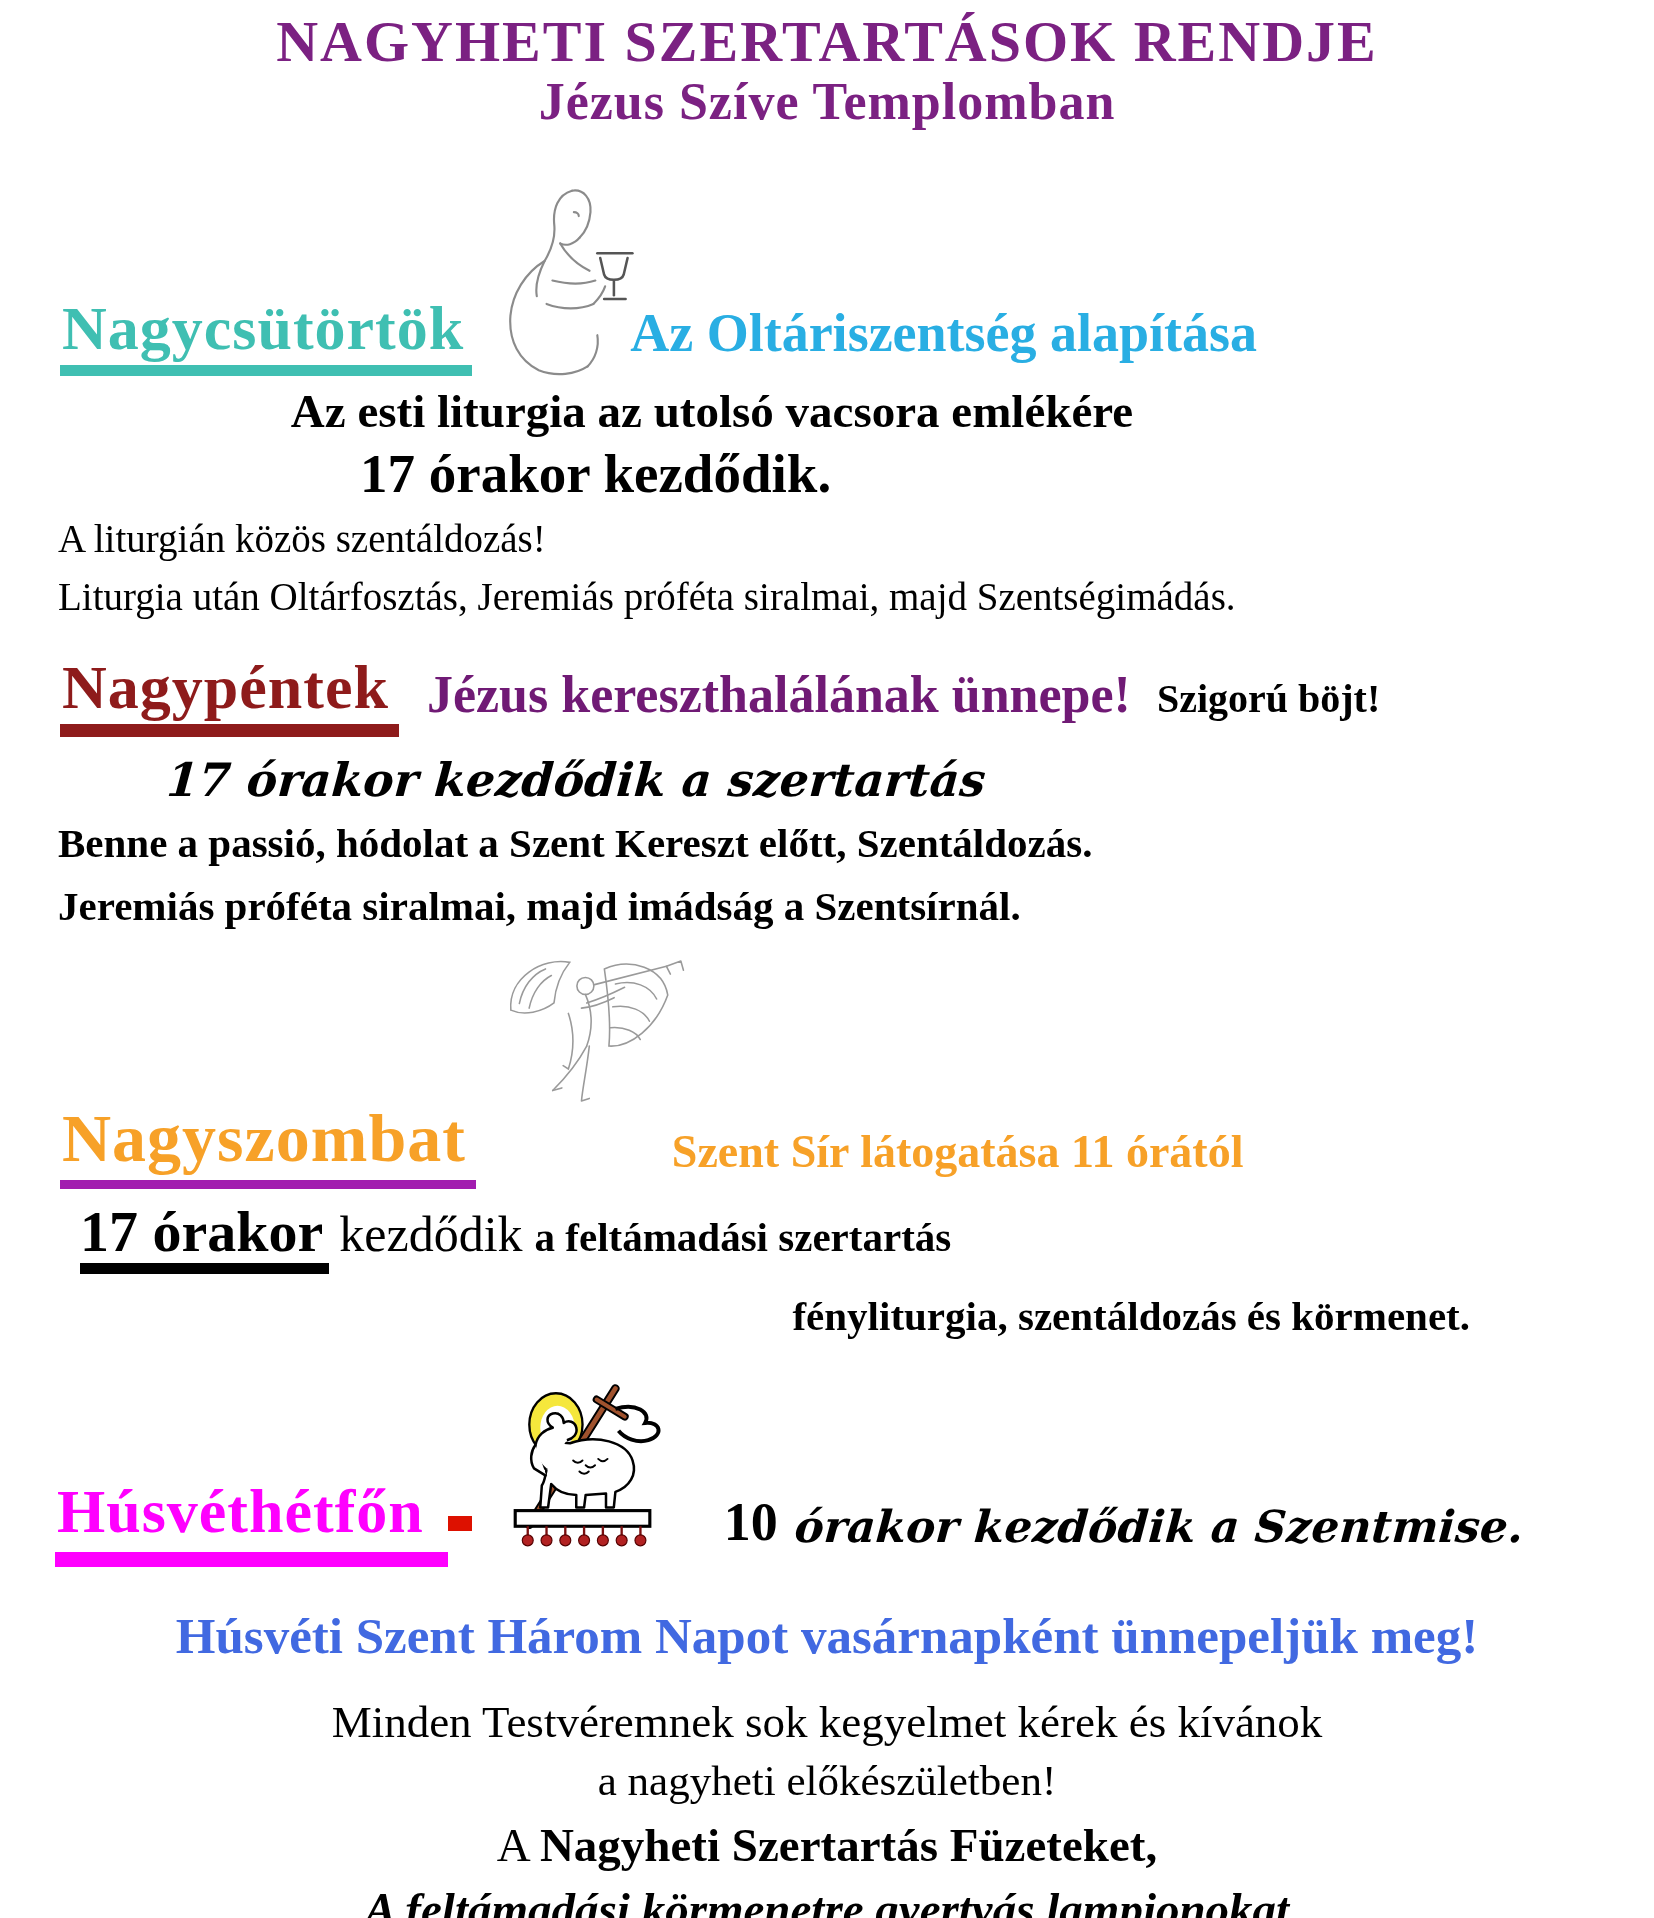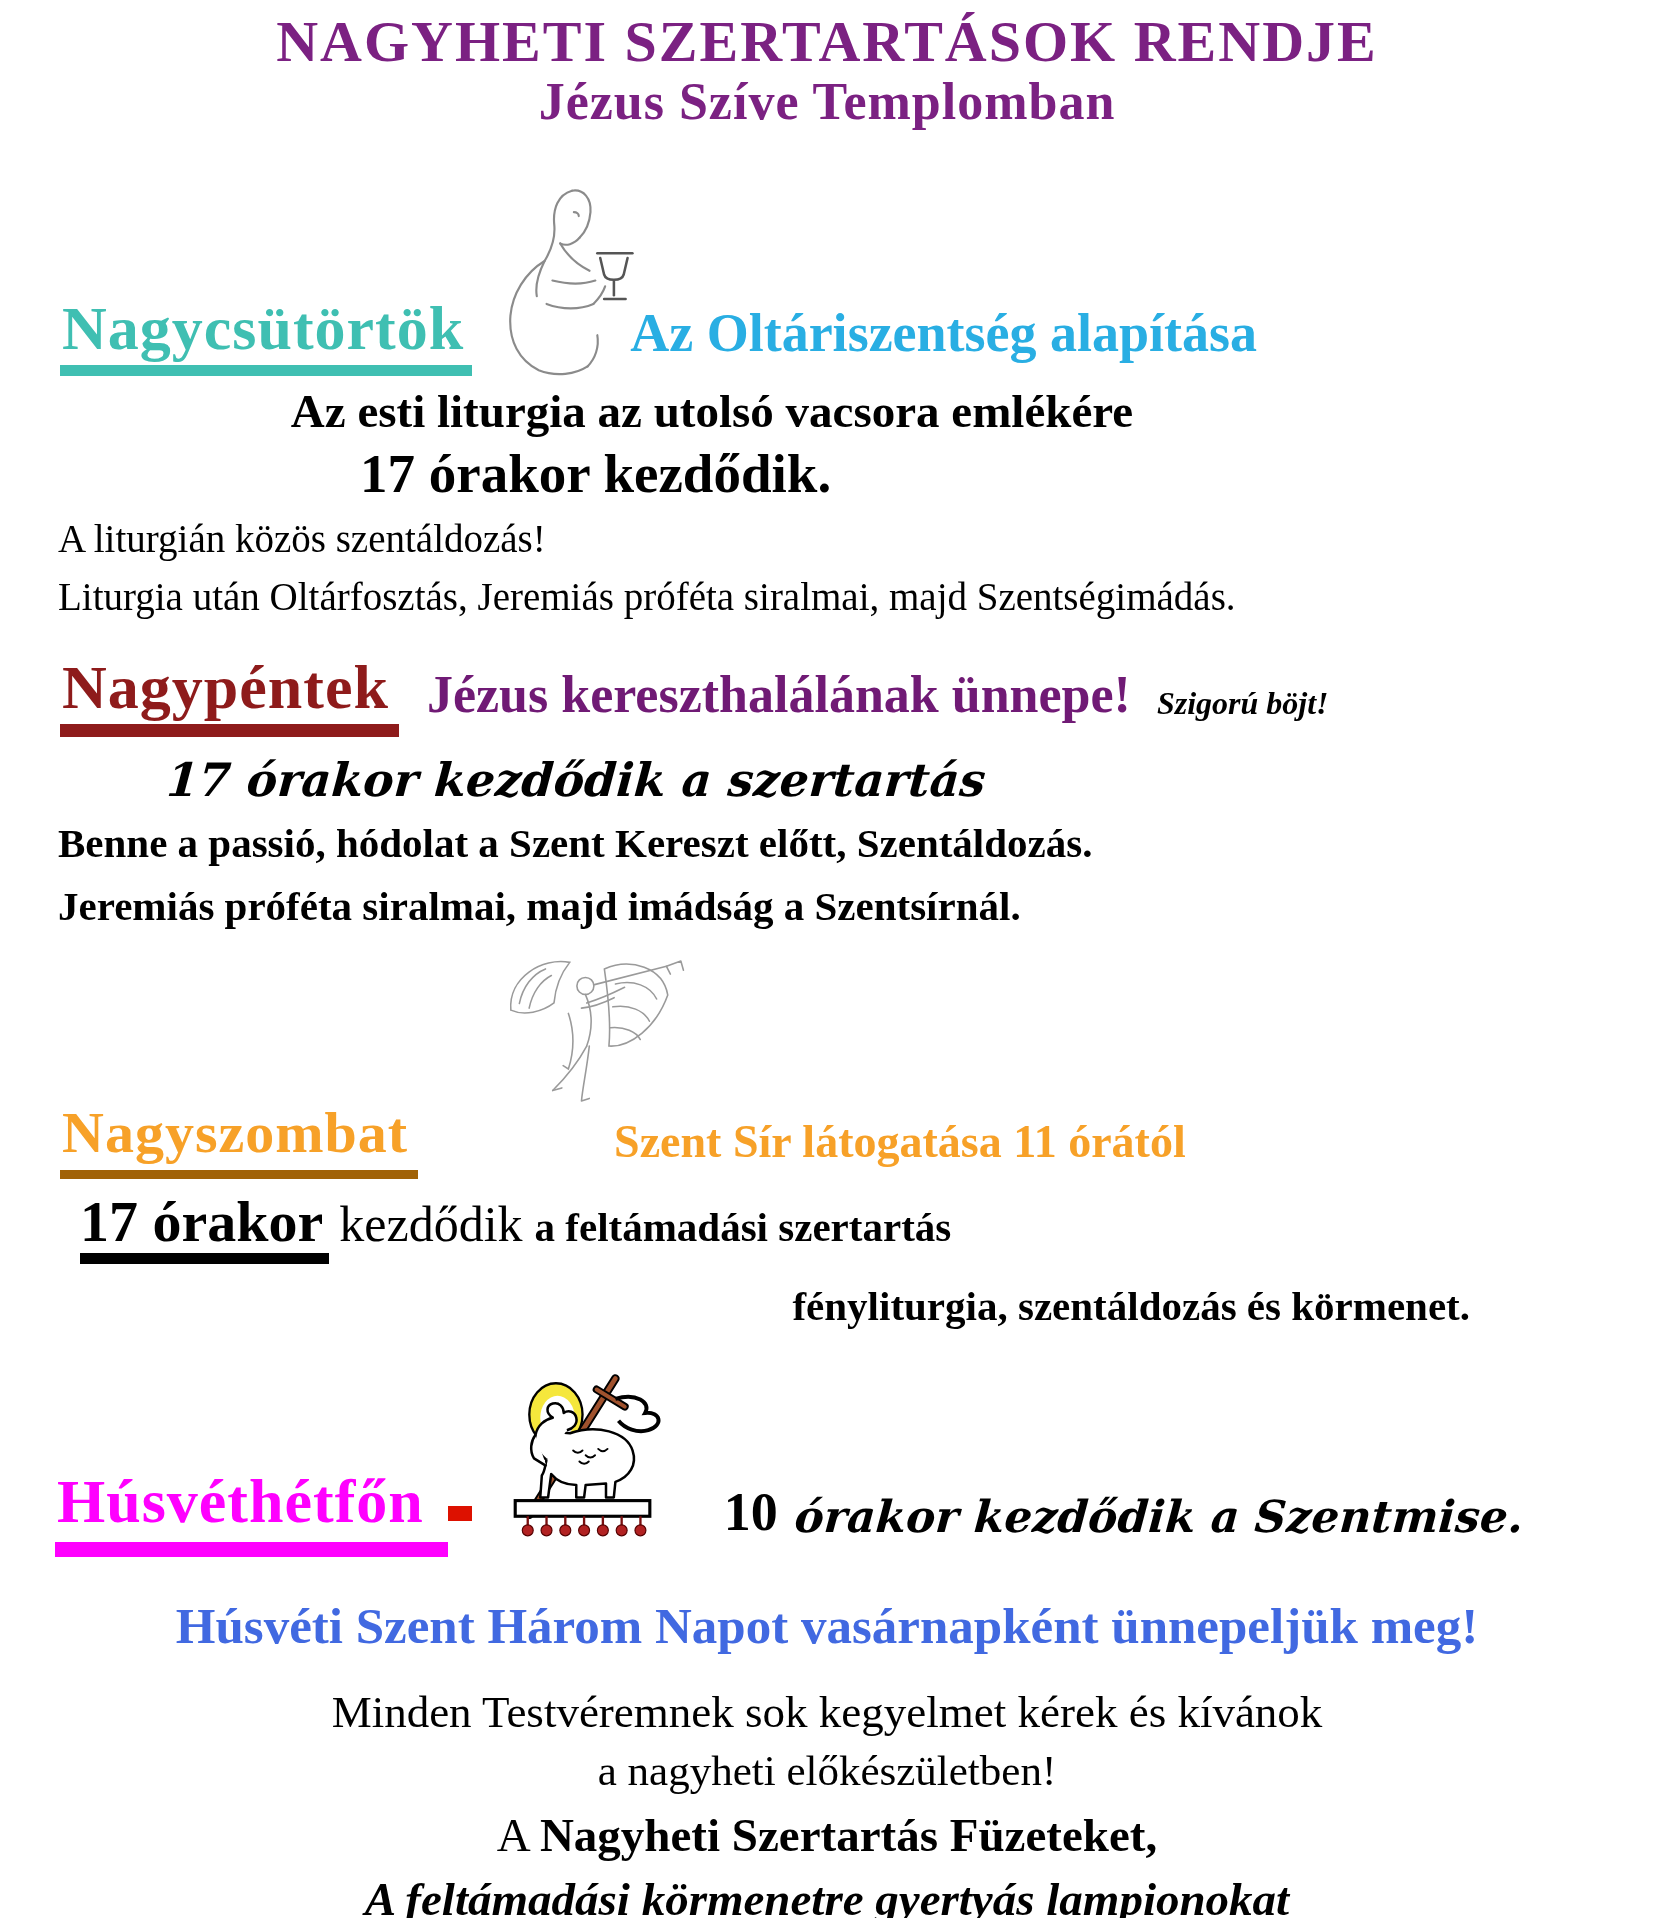--- a/index.html
+++ b/index.html
@@ -28,32 +28,32 @@
   .thu-line2{font-size:55px;font-weight:bold;padding-left:360px;margin-top:6px;line-height:1.1;}
   .plain-line{font-size:39px;padding-left:58px;margin-top:10px;line-height:1.25;}
 
   
   .fri-row{display:flex;align-items:flex-end;padding-left:60px;margin-top:34px;}
   .fri-heading{
     font-size:62px;font-weight:bold;color:#8e1b1b;letter-spacing:1px;
     border-bottom:13px solid #8e1b1b;padding:0 10px 6px 2px;line-height:1;
   }
   .fri-subtitle{font-size:52px;font-weight:bold;color:#701a75;margin-left:28px;padding-bottom:16px;line-height:1;}
-  .fri-note{font-size:32px;font-style:italic;font-weight:bold;color:#000;margin-left:26px;padding-bottom:18px;line-height:1;}
+  .fri-note{font-size:40px;font-weight:bold;color:#000;margin-left:26px;padding-bottom:18px;line-height:1;}
   .script{font-family:"DejaVu Serif", serif;font-style:italic;font-weight:bold;transform:skewX(-4deg);transform-origin:left bottom;}
   .fri-script{font-size:46px;padding-left:165px;margin-top:18px;line-height:1.1;}
   .bold-line{font-size:41px;font-weight:bold;padding-left:58px;margin-top:12px;line-height:1.25;}
 
   
   .sat-section{position:relative;margin-top:16px;}
   .angel-art{display:block;margin-left:408px;width:360px;height:170px;}
   .sat-row{display:flex;align-items:flex-end;padding-left:60px;margin-top:-14px;}
   .sat-heading{
-    font-size:58px;font-weight:bold;color:#f7a128;letter-spacing:1px;
-    border-bottom:9px solid #a16207;padding:0 10px 8px 2px;line-height:1;
+    font-size:68px;font-weight:bold;color:#f7a128;letter-spacing:1px;
+    border-bottom:9px solid #a21caf;padding:0 10px 8px 2px;line-height:1;
   }
   .sat-subtitle{font-size:46px;font-weight:bold;color:#f7a128;margin-left:196px;padding-bottom:14px;line-height:1;}
   .sat-time-row{display:flex;align-items:baseline;padding-left:80px;margin-top:14px;}
   .sat-time{font-size:58px;font-weight:bold;border-bottom:11px solid #000;padding:0 6px 2px 0;line-height:1;}
   .sat-time-mid{font-size:50px;margin-left:10px;line-height:1;}
   .sat-time-tail{font-size:41px;font-weight:bold;margin-left:12px;line-height:1;}
   .sat-line2{font-size:41px;font-weight:bold;text-align:right;width:1470px;margin-top:18px;line-height:1.2;}
 
   
   .mon-row{display:flex;align-items:flex-end;padding-left:55px;margin-top:26px;height:200px;}

